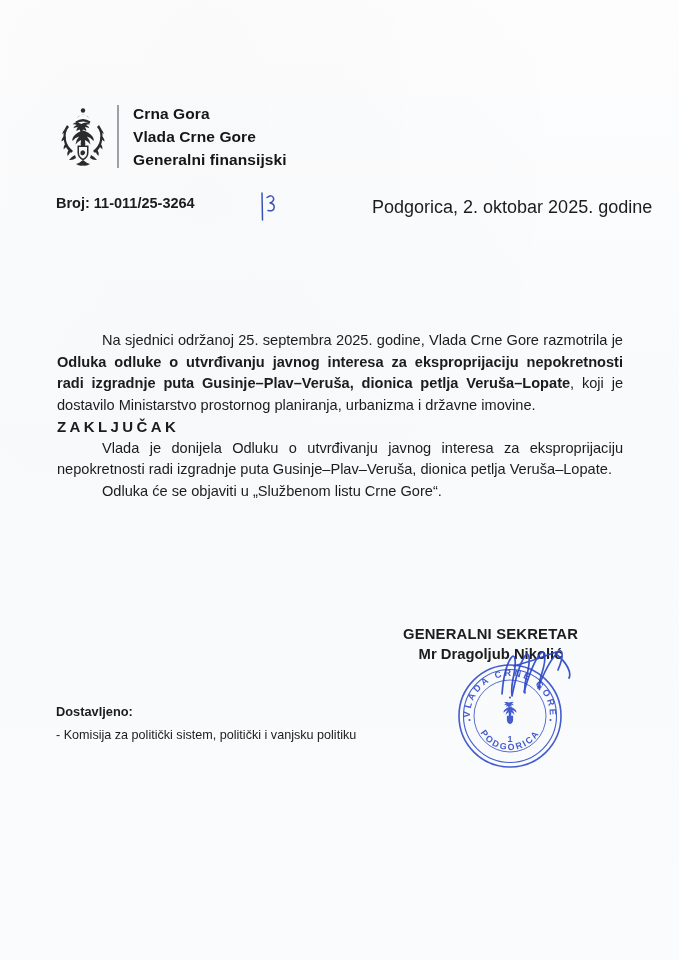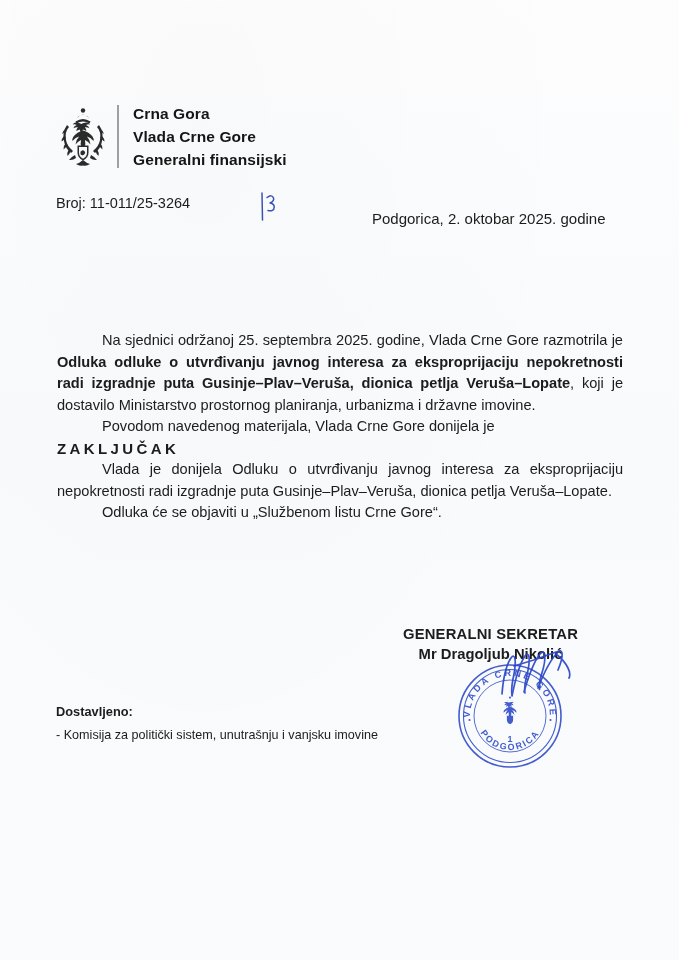--- a/index.html
+++ b/index.html
@@ -74,26 +74,27 @@
     width: 570px;
     height: 22px;
   }
   .meta-left {
     position: absolute;
     left: 0;
     top: 0;
     font-size: 14.5px;
     line-height: 20px;
     white-space: nowrap;
+    font-weight: bold;
   }
   .meta-right {
     position: absolute;
     left: 316px;
-    top: 16px;
-    font-size: 15px;
+    top: 4px;
+    font-size: 18px;
     line-height: 20px;
     white-space: nowrap;
   }
   
   .hand-mark {
     position: absolute;
     left: 200px;
     top: -4px;
     width: 26px;
     height: 36px;
@@ -244,21 +245,20 @@
         <g fill="none" stroke="#3a52b8" stroke-width="1.5" stroke-linecap="round" stroke-linejoin="round">
           <path d="M6 4 L6.5 31"></path>
           <path d="M11 8.5 q5-3.5 6.5 .5 q1 3-3.5 5 q4.5 .6 4.2 4.4 q-.3 4.2-6.2 3.2"></path>
         </g>
       </svg>
       <span class="meta-right">Podgorica, 2. oktobar 2025. godine</span>
     </div>
 
     <div class="body">
       <p class="indent"><span>Na sjednici održanoj 25. septembra 2025. godine, Vlada Crne Gore razmotrila je </span><b>Odluka odluke o utvrđivanju javnog interesa za eksproprijaciju nepokretnosti radi izgradnje puta Gusinje–Plav–Veruša, dionica petlja Veruša–Lopate</b><span>, koji je dostavilo Ministarstvo prostornog planiranja, urbanizma i državne imovine.</span></p>
-      <p class="indent noj">Povodom navedenog materijala, Vlada Crne Gore donijela je</p>
       <p class="zak">ZAKLJUČAK</p>
       <p class="indent">Vlada je donijela Odluku o utvrđivanju javnog interesa za eksproprijaciju nepokretnosti radi izgradnje puta Gusinje–Plav–Veruša, dionica petlja Veruša–Lopate.</p>
       <p class="indent noj">Odluka će se objaviti u „Službenom listu Crne Gore“.</p>
     </div>
 
     <div class="sig">
       <div class="title">GENERALNI SEKRETAR</div>
       <div class="name">Mr Dragoljub Nikolić</div>
     </div>
 
@@ -300,18 +300,18 @@
         <path d="M30 56 q8-28 16-38 q3-4 4.5 .5 q1.5 6-3 20 q-3 9-2 15"></path>
         <path d="M44 52 q10-26 20-36 q3-3 4 1 q1 5-4 17"></path>
         <path d="M20 30 q22-6 42-14"></path>
         <path d="M62 18 q8 6 12 14 q3 6 1 10"></path>
       </g>
     </svg>
 
     <div class="dist">
       <div class="dist-title">Dostavljeno:</div>
       <ul>
-        <li>- Komisija za politički sistem, unutrašnju i vanjsku imovine</li>
+        <li>- Komisija za politički sistem, politički i vanjsku politiku</li>
       </ul>
     </div>
 
   </div>
 </div>
 
 </body></html>

